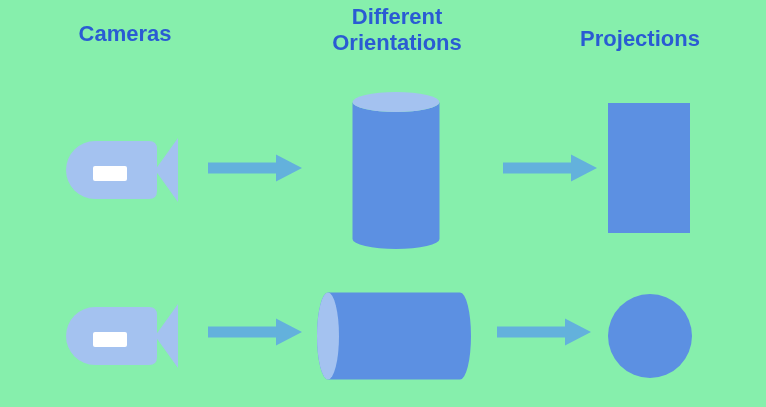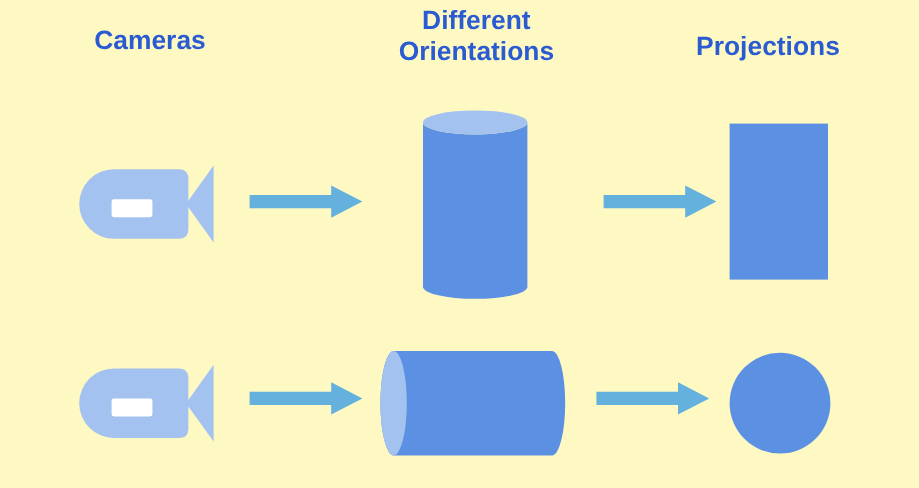--- a/index.html
+++ b/index.html
@@ -42,21 +42,21 @@
   .proj-circle {
     position: absolute;
     left: 608px; top: 294px;
     width: 84px; height: 84px;
     border-radius: 50%;
   }
 </style>
 </head>
 <body>
 
-<div class="canvas" style="background: #fef9c3;">
+<div class="canvas" style="background: #86efac;">
 
   <div class="col-header hdr-cameras" style="color: rgb(42, 91, 211);">Cameras</div>
   <div class="col-header hdr-projections" style="color: rgb(42, 91, 211);">Projections</div>
   <div class="col-header hdr-orientations" style="color: rgb(42, 91, 211);">Different Orientations</div>
 
   <svg class="abs camera-1" width="116" height="66" viewBox="0 0 116 66">
     <path d="M 91 33 L 114 1 L 114 65 Z" fill="#A4C2F0"></path>
     <path d="M 31 4 H 85 Q 93 4 93 12 V 54 Q 93 62 85 62 H 31 A 29 29 0 0 1 31 4 Z" fill="#A4C2F0"></path>
     <rect x="29" y="29" width="34" height="15" rx="2" fill="#FFFFFF"></rect>
   </svg>

